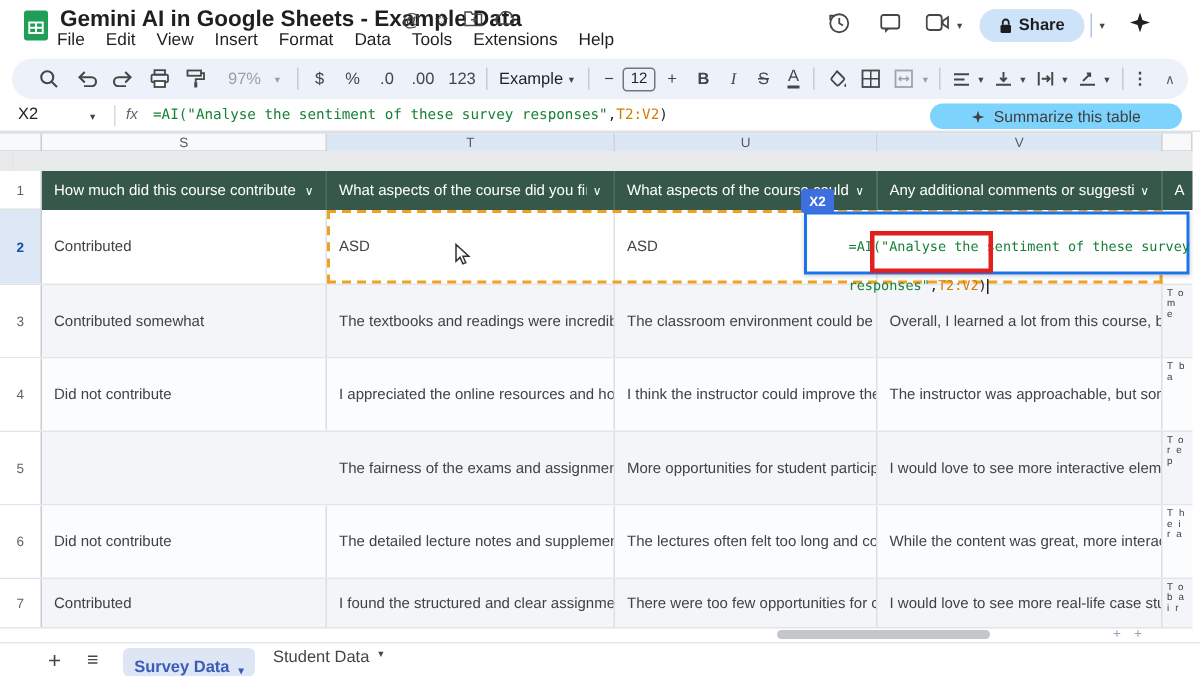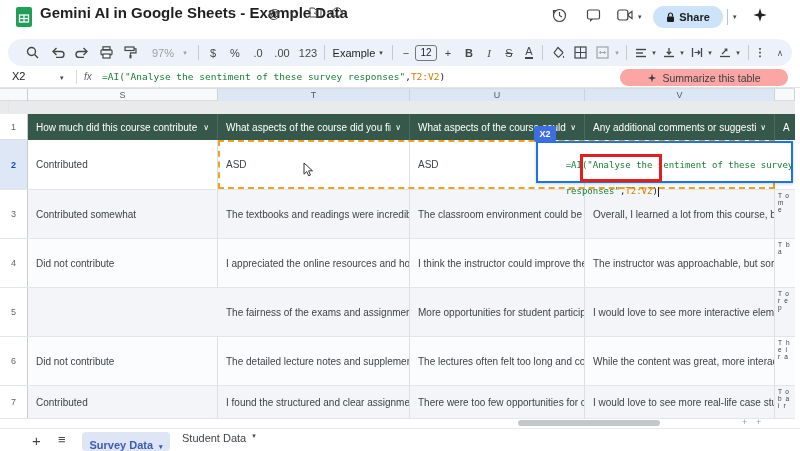--- a/index.html
+++ b/index.html
@@ -19,21 +19,21 @@
   .ti{position:absolute;top:0;height:27px;display:flex;align-items:center;justify-content:center}
   .sep{position:absolute;top:6px;width:1px;height:15px;background:#c7cace}
   .caret{font-size:7px;color:#444746}
   .fontsize-box{border:1px solid #747775;border-radius:3px;width:22px;height:16px;display:flex;align-items:center;justify-content:center;font-size:10px;color:#1f1f1f}
   
   .fbar{position:absolute;left:0;top:66px;width:800px;height:22px;background:#fff;border-bottom:1px solid #e1e3e6}
   .namebox{position:absolute;left:12px;top:4px;font-size:11px;color:#222}
   .fx{position:absolute;left:84px;top:5px;font-size:10px;font-style:italic;color:#5f6368}
   .formula{position:absolute;left:102px;top:5px;font-family:"DejaVu Sans Mono",monospace;font-size:9.5px;white-space:nowrap}
   .fgreen{color:#188038}.forange{color:#d07d00}.fdark{color:#202124}
-  .summarize{position:absolute;left:620px;top:3px;width:168px;height:17px;background:#fca5a5;border-radius:9px;display:flex;align-items:center;justify-content:center;gap:5px;font-size:10.5px;color:#3c4043}
+  .summarize{position:absolute;left:620px;top:3px;width:168px;height:17px;background:#7dd3fc;border-radius:9px;display:flex;align-items:center;justify-content:center;gap:5px;font-size:10.5px;color:#3c4043}
   
   .letters{position:absolute;left:0;top:88px;width:795px;height:13px;background:#f8f9fa;border-bottom:1px solid #d9dce0;border-top:1px solid #d9dce0}
   .lcell{position:absolute;top:0;height:12px;display:flex;align-items:center;justify-content:center;font-size:9px;color:#575b5f;border-right:1px solid #d0d3d6}
   .hl{background:#dce7f6}
   .band{position:absolute;left:0;top:101px;width:795px;height:13px;background:#e9eaec}
   .hrow{position:absolute;left:0;top:114px;width:795px;height:26px}
   .hcell{position:absolute;top:0;height:26px;background:#35584a;color:#fff;font-size:10px;display:flex;align-items:center;padding:0 8px;white-space:nowrap;overflow:hidden;border-right:1px solid #4a6b5d}
   .hcell .chev{margin-left:auto;font-size:8px;padding-left:4px}
   .rnum1{position:absolute;left:0;top:0;width:28px;height:26px;background:#fff;border-right:1px solid #c9cccf;border-bottom:1px solid #dcdfe3;display:flex;align-items:center;justify-content:center;font-size:9px;color:#5f6368}
   .drow{position:absolute;left:0;width:795px;border-bottom:1px solid #e3e5e8}
@@ -77,20 +77,31 @@
       <svg width="13" height="11" viewBox="0 0 13 11">
           <path d="M1 1h4l1 1.5h6V10H1z" fill="none" stroke="#444746" stroke-width="1"></path>
           <path d="M5 6.2h3M6.8 4.6l1.6 1.6-1.6 1.6" fill="none" stroke="#444746" stroke-width="1"></path>
         </svg>
     </span>
     <span class="abs" style="left:330px;top:7px">
       <svg width="14" height="10" viewBox="0 0 14 10">
           <path d="M3.5 9A3 3 0 0 1 3.7 3 4 4 0 0 1 11.3 4.4 2.6 2.6 0 0 1 11 9z" fill="none" stroke="#444746" stroke-width="1"></path>
         </svg>
     </span>
+    <div class="menus">
+      <div>File</div>
+      <div>Edit</div>
+      <div>View</div>
+      <div>Insert</div>
+      <div>Format</div>
+      <div>Data</div>
+      <div>Tools</div>
+      <div>Extensions</div>
+      <div>Help</div>
+    </div>
     <span class="abs" style="left:552px;top:8px">
       <svg width="15" height="15" viewBox="0 0 15 15">
           <circle cx="7.5" cy="7.5" r="6" fill="none" stroke="#444746" stroke-width="1.2"></circle>
           <path d="M7.5 4v3.5L10 9" fill="none" stroke="#444746" stroke-width="1.2"></path>
           <path d="M1.5 5.5v-3h3" fill="none" stroke="#444746" stroke-width="1.2"></path>
         </svg>
     </span>
     <span class="abs" style="left:586px;top:8px">
       <svg width="15" height="15" viewBox="0 0 15 15">
           <rect x="1.5" y="2" width="12" height="9" rx="1.5" fill="none" stroke="#444746" stroke-width="1.2"></rect>

